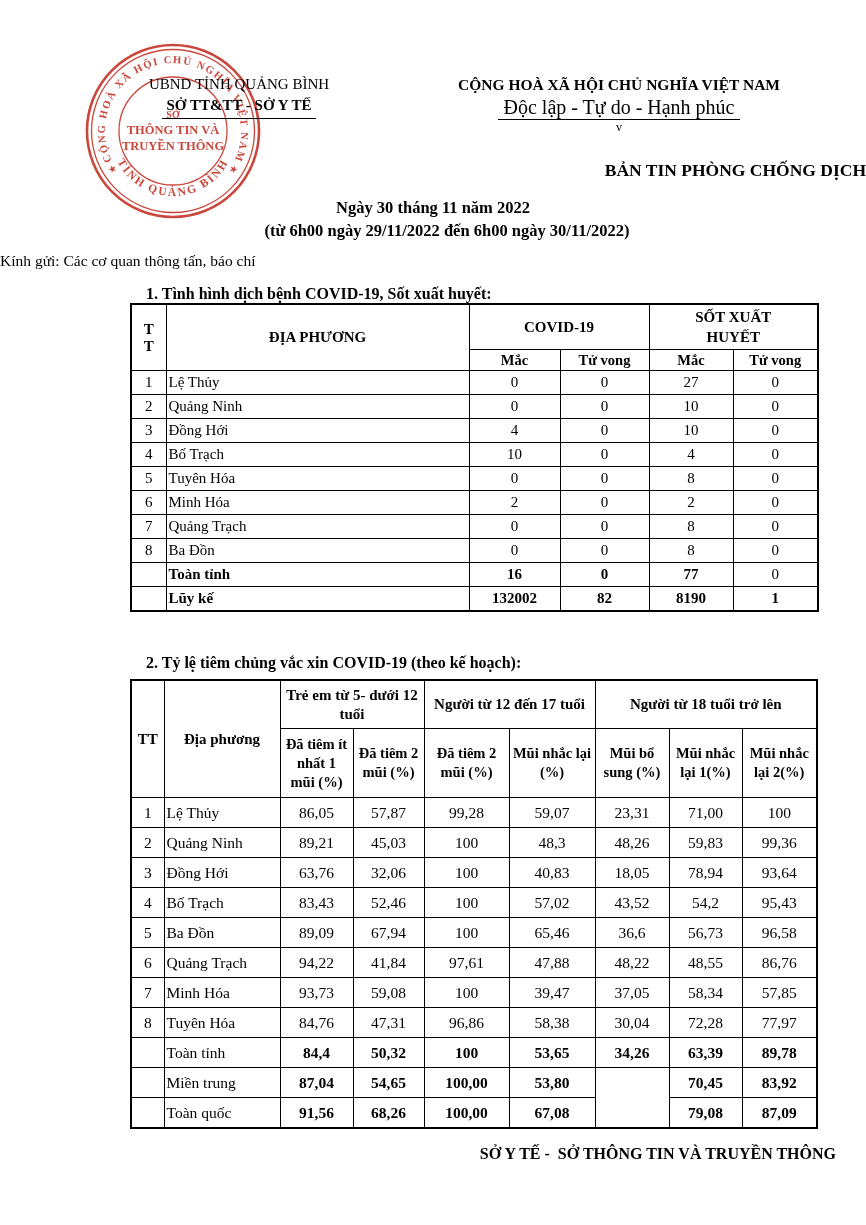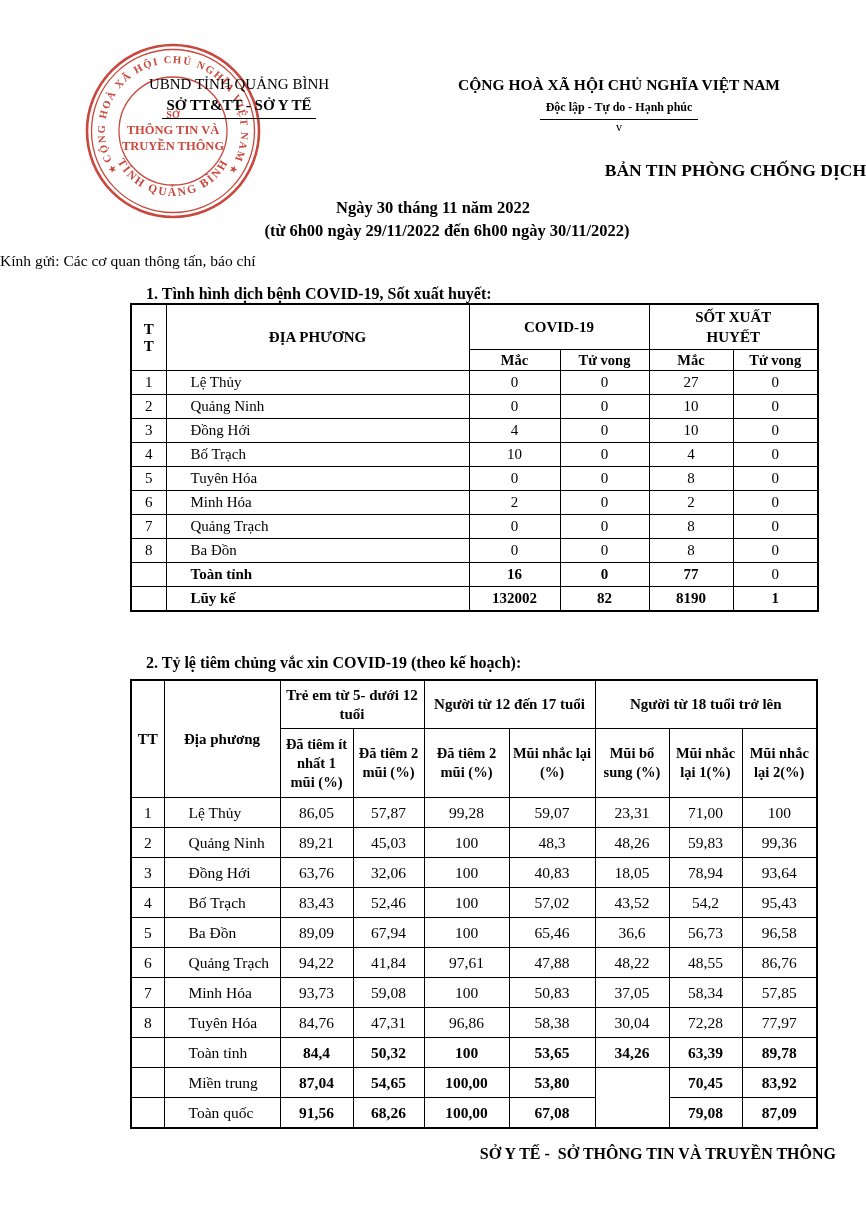--- a/index.html
+++ b/index.html
@@ -12,38 +12,38 @@
     font-family:"Liberation Serif","DejaVu Serif",serif;
     color:#000;
   }
   
   .hdr{display:flex;padding-top:74px;}
   .hdr-left{margin-left:98px;width:282px;text-align:center;font-size:15px;line-height:21px;}
   .hdr-left .l2{font-weight:bold;}
   .hdr-left .l2 span{display:inline-block;border-bottom:1.5px solid #000;padding:0 4px 2px 4px;}
   .hdr-right{flex:1;text-align:center;font-size:15.5px;line-height:22px;padding-right:8px;}
   .hdr-right .l1{font-weight:bold;}
-  .hdr-right .l2{font-weight:bold;font-size:12px;}
+  .hdr-right .l2{font-weight:normal;font-size:20px;}
   .hdr-right .l2 span{display:inline-block;border-bottom:1.5px solid #000;padding:0 6px 1px 6px;}
   .hdr-right .l3{font-size:12px;line-height:14px;}
   
   .stamp{position:absolute;left:83px;top:41px;width:180px;height:180px;opacity:.92;mix-blend-mode:multiply;pointer-events:none;}
   
   .doc-title{margin-top:26px;text-align:right;font-weight:bold;font-size:17.5px;}
   .date1{margin-top:17px;text-align:center;font-weight:bold;font-size:16.5px;}
   .date2{margin-top:3px;text-align:center;font-weight:bold;font-size:16.5px;padding-left:28px;}
   .recipient{margin-top:11px;font-size:15.5px;}
   .sec-heading{margin:15px 0 0 146px;font-weight:bold;font-size:16px;}
   
   table{border-collapse:collapse;margin-left:130px;table-layout:fixed;}
   table,th,td{border:1px solid #000;}
   table{border:2px solid #000;}
   th,td{padding:1px 4px;text-align:center;font-size:15px;overflow:hidden;}
   th{font-weight:bold;}
-  td.lt,th.lt{text-align:left;padding-left:24px;}
+  td.lt,th.lt{text-align:left;padding-left:2px;}
   .b{font-weight:bold;}
   
   .t1{width:687px;}
   .t1 thead tr:nth-child(1) th{height:42px;}
   .t1 thead tr:nth-child(2) th{height:18px;font-size:14.5px;}
   .t1 tbody td{height:21px;}
   .tt-v{word-break:break-all;line-height:17px;padding:0 8px;}
   .wrap-sxh div{width:96px;margin:0 auto;line-height:20px;}
   
   .t2{width:687px;}
@@ -303,21 +303,21 @@
           <td>48,22</td>
           <td>48,55</td>
           <td>86,76</td>
         </tr>
       <tr>
           <td>7</td>
           <td class="lt">Minh Hóa</td>
           <td>93,73</td>
           <td>59,08</td>
           <td>100</td>
-          <td>50,83</td>
+          <td>39,47</td>
           <td>37,05</td>
           <td>58,34</td>
           <td>57,85</td>
         </tr>
       <tr>
           <td>8</td>
           <td class="lt">Tuyên Hóa</td>
           <td>84,76</td>
           <td>47,31</td>
           <td>96,86</td>

